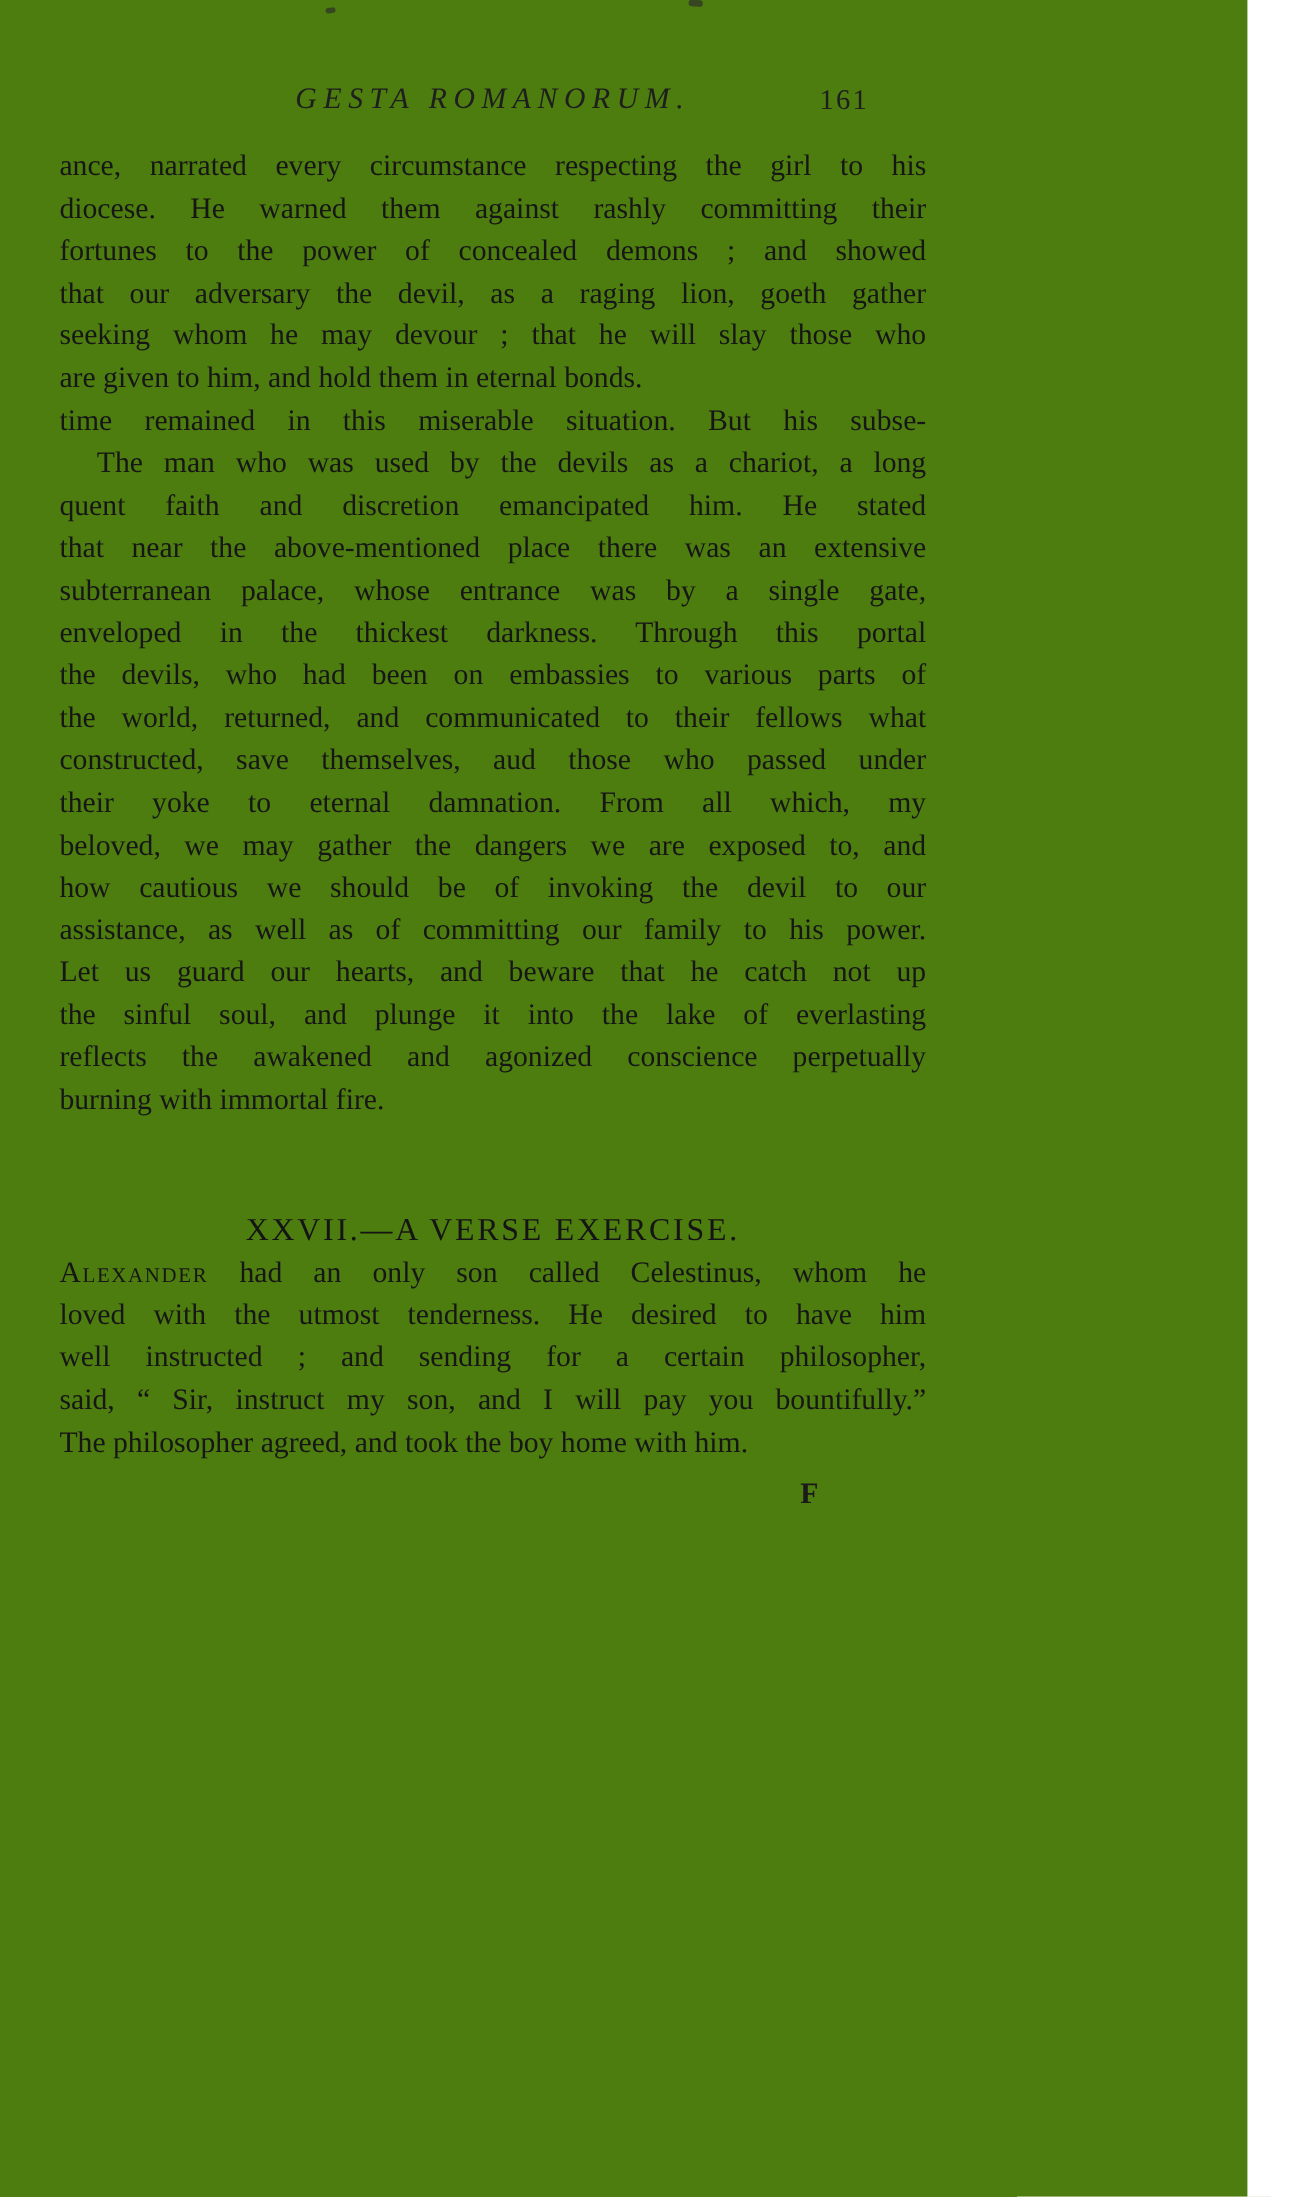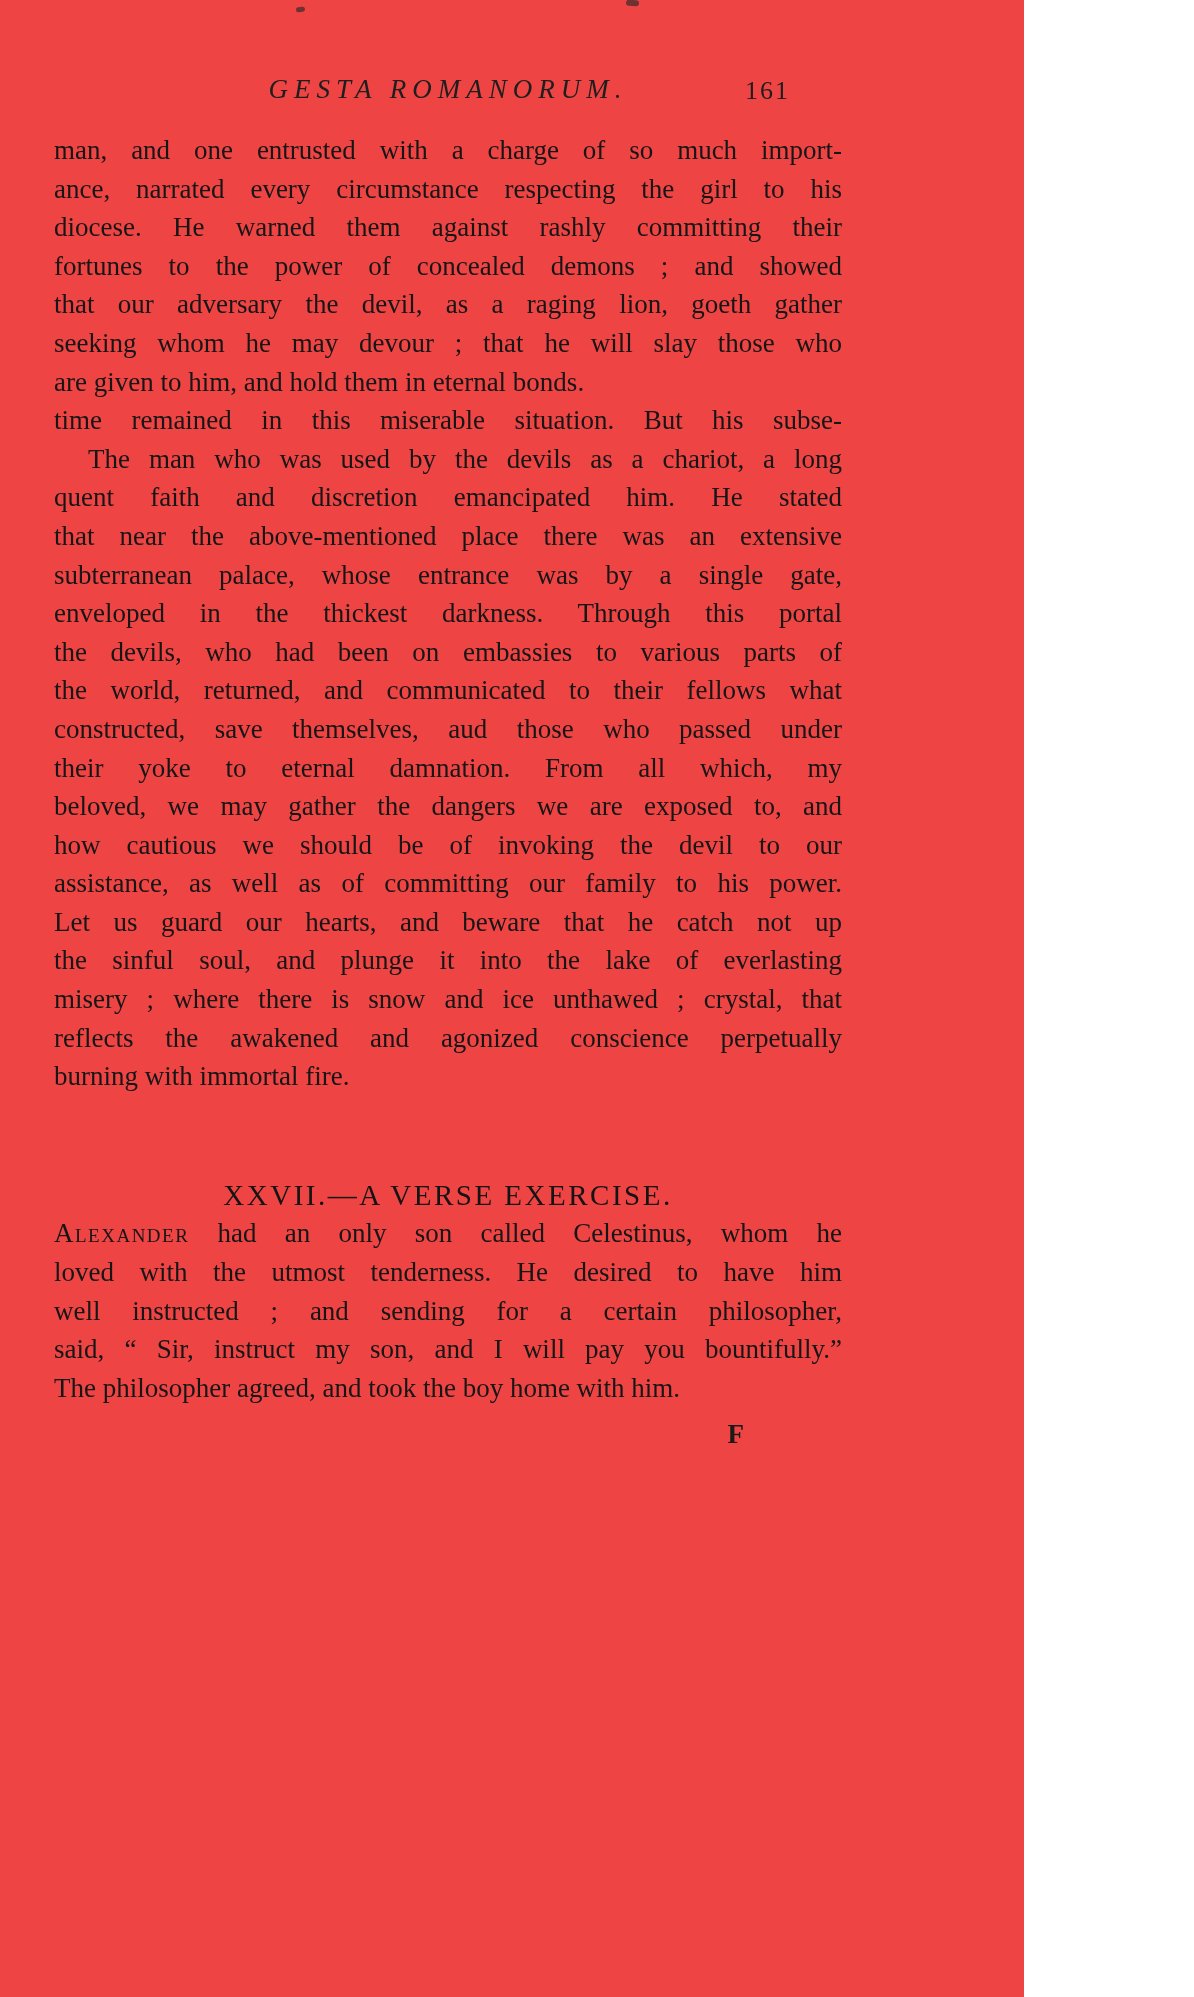--- a/index.html
+++ b/index.html
@@ -2,23 +2,23 @@
 <html><head>
 <meta charset="utf-8">
 <style>
   html, body {
     margin: 0;
     padding: 0;
     background: #ffffff;
   }
   .page {
     position: relative;
-    width: 1024px;
+    width: 1134px;
     height: 1997px;
-    background: #ef4444;
+    background: #4d7c0f;
     font-family: "Liberation Serif", "DejaVu Serif", serif;
     color: #161616;
     overflow: hidden;
   }
   .speck {
     position: absolute;
     background: #2a2a2a;
     border-radius: 3px;
     opacity: 0.65;
   }
@@ -102,21 +102,20 @@
   <div class="column">
 
     <div class="running-header">
       <span class="running-title">GESTA ROMANORUM.</span>
       <span class="page-number">161</span>
     </div>
 
     <div class="body-text">
 
       <div>
-        <div class="line">man, and one entrusted with a charge of so much import-</div>
         <div class="line">ance, narrated every circumstance respecting the girl to his</div>
         <div class="line">diocese.  He warned them against rashly committing their</div>
         <div class="line">fortunes to the power of concealed demons ; and showed</div>
         <div class="line">that our adversary the devil, as a raging lion, goeth gather</div>
         <div class="line">seeking whom he may devour ; that he will slay those who</div>
         <div class="line last">are given to him, and hold them in eternal bonds.</div>
       </div>
 
       <div>
         <div class="line">time remained in this miserable situation.  But his subse-</div>
@@ -127,21 +126,20 @@
         <div class="line">enveloped in the thickest darkness.  Through this portal</div>
         <div class="line">the devils, who had been on embassies to various parts of</div>
         <div class="line">the world, returned, and communicated to their fellows what</div>
         <div class="line">constructed, save themselves, aud those who passed under</div>
         <div class="line">their yoke to eternal damnation.  From all which, my</div>
         <div class="line">beloved, we may gather the dangers we are exposed to, and</div>
         <div class="line">how cautious we should be of invoking the devil to our</div>
         <div class="line">assistance, as well as of committing our family to his power.</div>
         <div class="line">Let us guard our hearts, and beware that he catch not up</div>
         <div class="line">the sinful soul, and plunge it into the lake of everlasting</div>
-        <div class="line">misery ; where there is snow and ice unthawed ; crystal, that</div>
         <div class="line">reflects the awakened and agonized conscience perpetually</div>
         <div class="line last">burning with immortal fire.</div>
       </div>
 
       <div class="section-heading">XXVII.—A VERSE EXERCISE.</div>
 
       <div>
         <div class="line">
           <span class="lead">Alexander</span><span> had an only son called Celestinus, whom he</span>
         </div>

